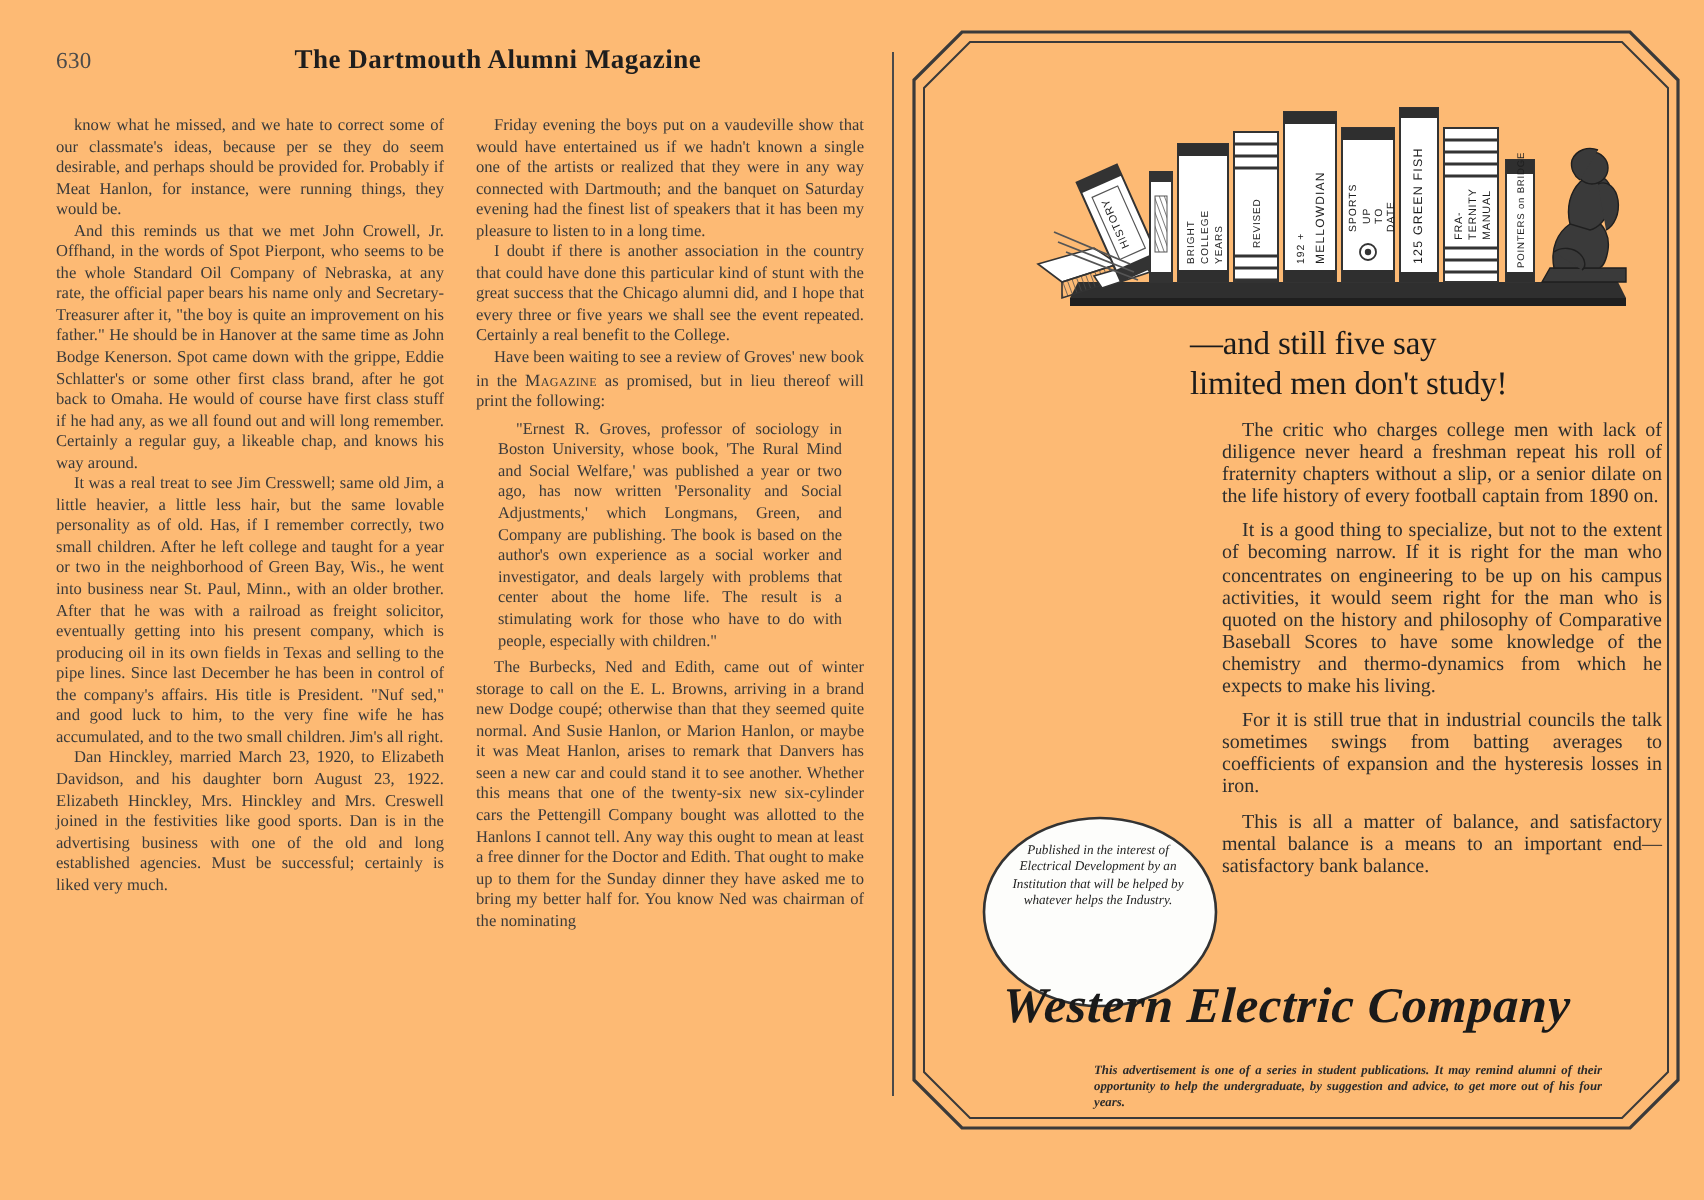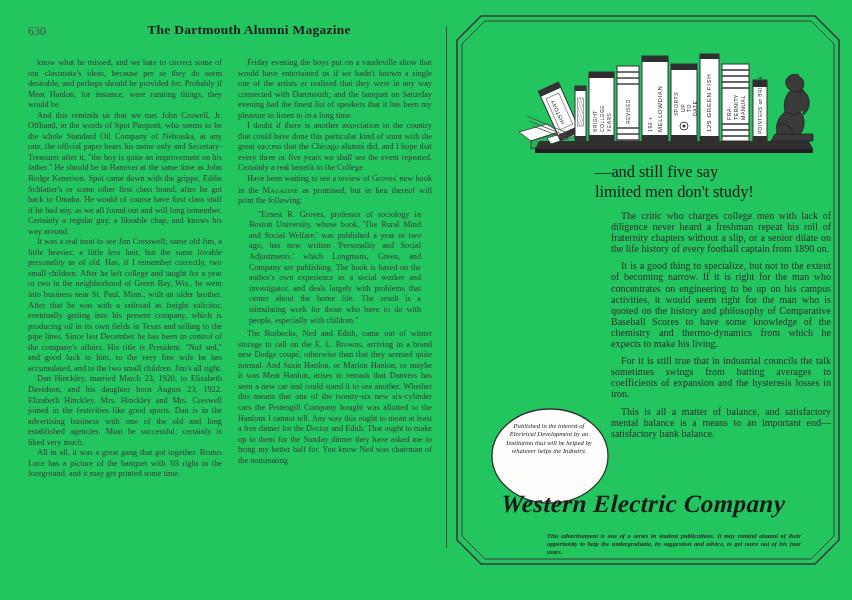--- a/index.html
+++ b/index.html
@@ -12,21 +12,21 @@
     height: 600px;
     overflow: hidden;
     font-family: "Liberation Serif", "DejaVu Serif", serif;
     color: #2b2b2b;
     position: relative;
   }
 
   .page {
     position: absolute;
     inset: 0;
-    background: #22c55e;
+    background: #fdba74;
   }
 
   
   .page-header {
     position: absolute;
     top: 22px;
     left: 28px;
     width: 404px;
     height: 22px;
   }
@@ -228,21 +228,20 @@
     <div class="running-head">The Dartmouth Alumni Magazine</div>
   </div>
 
   <div class="columns">
 
     <div class="col">
       <p>know what he missed, and we hate to correct some of our classmate's ideas, because per se they do seem desirable, and perhaps should be provided for. Probably if Meat Hanlon, for instance, were running things, they would be.</p>
       <p>And this reminds us that we met John Crowell, Jr. Offhand, in the words of Spot Pierpont, who seems to be the whole Standard Oil Company of Nebraska, at any rate, the official paper bears his name only and Secretary-Treasurer after it, "the boy is quite an improvement on his father." He should be in Hanover at the same time as John Bodge Kenerson. Spot came down with the grippe, Eddie Schlatter's or some other first class brand, after he got back to Omaha. He would of course have first class stuff if he had any, as we all found out and will long remember. Certainly a regular guy, a likeable chap, and knows his way around.</p>
       <p>It was a real treat to see Jim Cresswell; same old Jim, a little heavier, a little less hair, but the same lovable personality as of old. Has, if I remember correctly, two small children. After he left college and taught for a year or two in the neighborhood of Green Bay, Wis., he went into business near St. Paul, Minn., with an older brother. After that he was with a railroad as freight solicitor, eventually getting into his present company, which is producing oil in its own fields in Texas and selling to the pipe lines. Since last December he has been in control of the company's affairs. His title is President. "Nuf sed," and good luck to him, to the very fine wife he has accumulated, and to the two small children. Jim's all right.</p>
       <p>Dan Hinckley, married March 23, 1920, to Elizabeth Davidson, and his daughter born August 23, 1922. Elizabeth Hinckley, Mrs. Hinckley and Mrs. Creswell joined in the festivities like good sports. Dan is in the advertising business with one of the old and long established agencies. Must be successful; certainly is liked very much.</p>
-      <p>All in all, it was a great gang that got together. Brutus Luce has a picture of the banquet with '03 right in the foreground, and it may get printed some time.</p>
     </div>
 
     <div class="col">
       <p>Friday evening the boys put on a vaudeville show that would have entertained us if we hadn't known a single one of the artists or realized that they were in any way connected with Dartmouth; and the banquet on Saturday evening had the finest list of speakers that it has been my pleasure to listen to in a long time.</p>
       <p>I doubt if there is another association in the country that could have done this particular kind of stunt with the great success that the Chicago alumni did, and I hope that every three or five years we shall see the event repeated. Certainly a real benefit to the College.</p>
       <p><span>Have been waiting to see a review of Groves' new book in the </span><span class="smallcaps">Magazine</span><span> as promised, but in lieu thereof will print the following:</span></p>
       <blockquote>
         <p>"Ernest R. Groves, professor of sociology in Boston University, whose book, 'The Rural Mind and Social Welfare,' was published a year or two ago, has now written 'Personality and Social Adjustments,' which Longmans, Green, and Company are publishing. The book is based on the author's own experience as a social worker and investigator, and deals largely with problems that center about the home life. The result is a stimulating work for those who have to do with people, especially with children."</p>
       </blockquote>
       <p>The Burbecks, Ned and Edith, came out of winter storage to call on the E. L. Browns, arriving in a brand new Dodge coupé; otherwise than that they seemed quite normal. And Susie Hanlon, or Marion Hanlon, or maybe it was Meat Hanlon, arises to remark that Danvers has seen a new car and could stand it to see another. Whether this means that one of the twenty-six new six-cylinder cars the Pettengill Company bought was allotted to the Hanlons I cannot tell. Any way this ought to mean at least a free dinner for the Doctor and Edith. That ought to make up to them for the Sunday dinner they have asked me to bring my better half for. You know Ned was chairman of the nominating</p>

